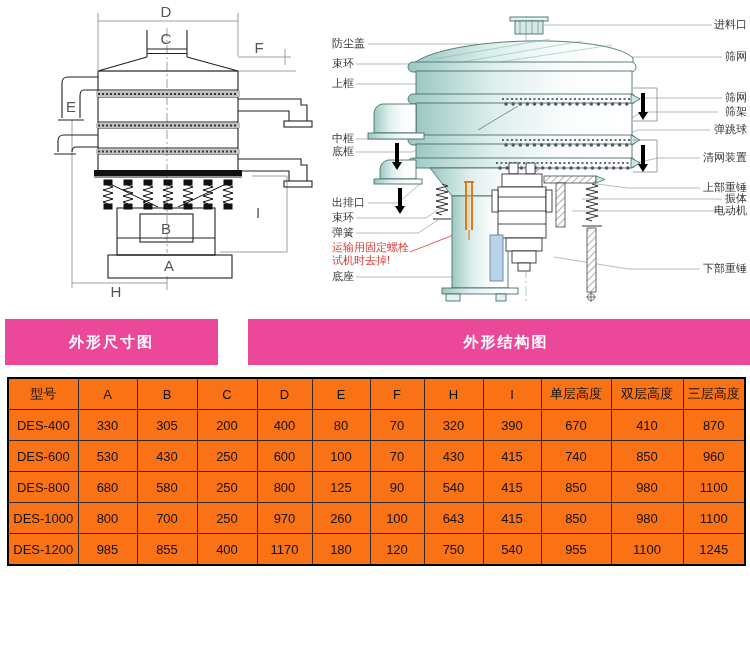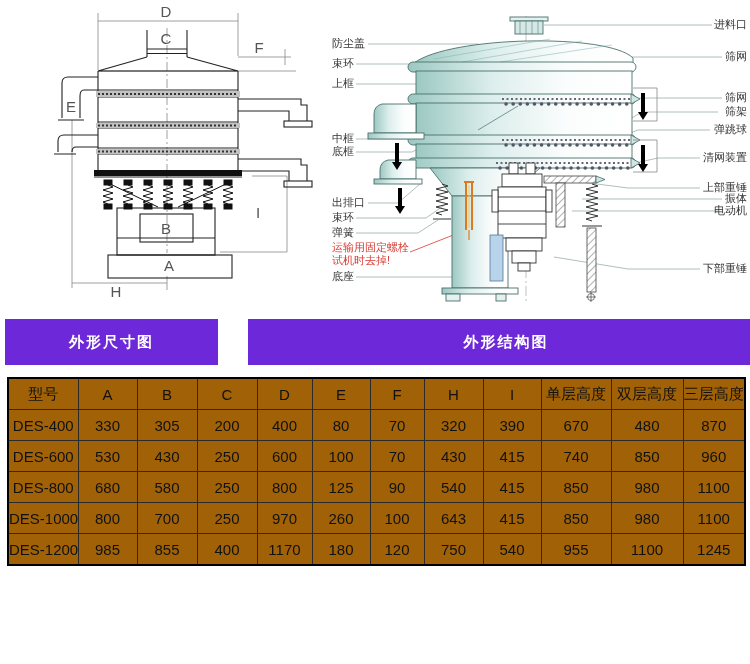--- a/index.html
+++ b/index.html
@@ -1,25 +1,25 @@
 <!DOCTYPE html>
 <html><head>
 <meta charset="utf-8">
 <style>
   html,body{margin:0;padding:0;background:#fff;}
   body{width:750px;height:664px;font-family:"Liberation Sans","DejaVu Sans",sans-serif;}
   .canvas{position:relative;width:750px;height:664px;background:#fff;overflow:hidden;}
   .svg-abs{position:absolute;top:0;}
-  .bar{position:absolute;top:319px;height:46px;background:#6d28d9;color:#fff;
+  .bar{position:absolute;top:319px;height:46px;background:#ec4899;color:#fff;
        display:flex;align-items:center;justify-content:center;
        font-size:15px;font-weight:bold;letter-spacing:2px;}
   .bar-left{left:5px;width:213px;}
   .bar-right{left:248px;width:516px;}
   table.spec{position:absolute;left:7px;top:377px;width:737px;border-collapse:collapse;
-       table-layout:fixed;font-size:15px;color:#111;background:#a16207;border:2px solid #000;}
+       table-layout:fixed;font-size:13px;color:#111;background:#f97316;border:2px solid #000;}
   table.spec th,table.spec td{border:1px solid #2b2b2b;text-align:center;vertical-align:middle;
        height:30px;padding:0;font-weight:normal;white-space:nowrap;overflow:hidden;}
   text.dim{font-size:15px;fill:#555;}
   text.lbl{font-size:11px;fill:#333;}
   text.warn{font-size:11px;}
 </style>
 </head>
 <body>
 
 <div class="canvas">
@@ -291,21 +291,21 @@
           <td>DES-400</td>
           <td>330</td>
           <td>305</td>
           <td>200</td>
           <td>400</td>
           <td>80</td>
           <td>70</td>
           <td>320</td>
           <td>390</td>
           <td>670</td>
-          <td>480</td>
+          <td>410</td>
           <td>870</td>
         </tr>
         <tr>
           <td>DES-600</td>
           <td>530</td>
           <td>430</td>
           <td>250</td>
           <td>600</td>
           <td>100</td>
           <td>70</td>

